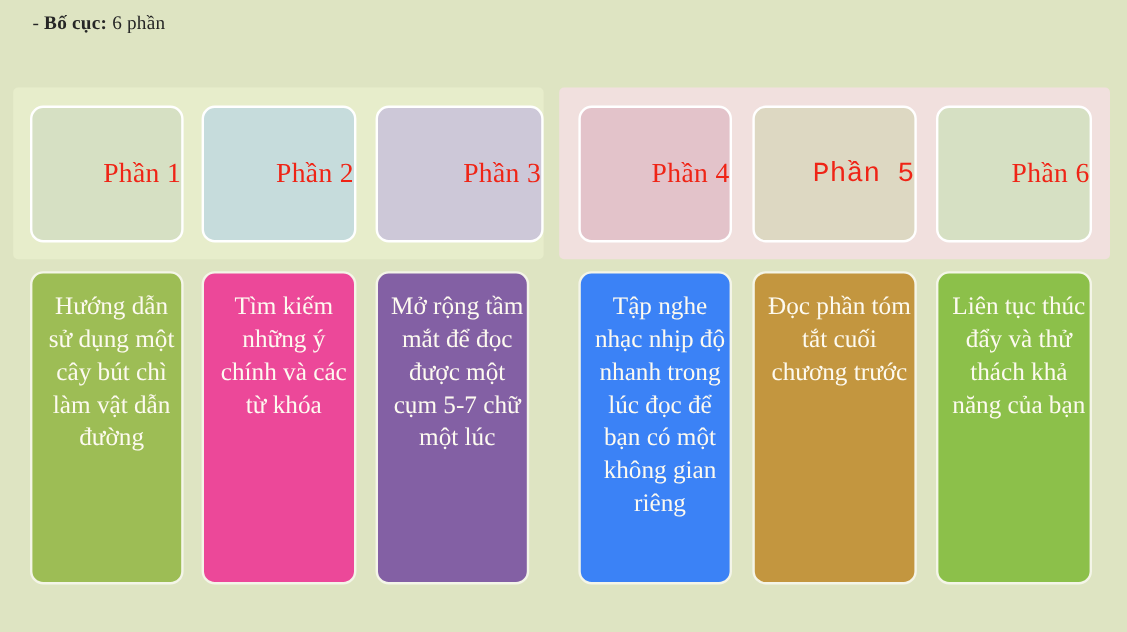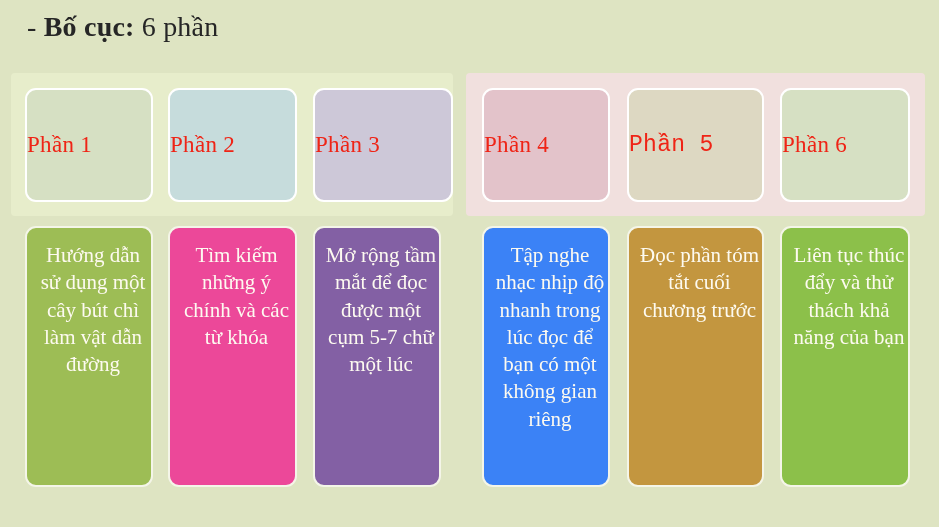--- a/index.html
+++ b/index.html
@@ -13,21 +13,21 @@
     font-family: "Liberation Serif", "DejaVu Serif", serif;
     overflow: hidden;
     position: relative;
   }
 
   
   .title {
     position: absolute;
     left: 27px;
     top: 11px;
-    font-size: 28px;
+    font-size: 16px;
     color: #262626;
     white-space: nowrap;
     letter-spacing: .2px;
   }
   .title .dash { font-weight: normal; }
   .title .bold { font-weight: bold; }
   .title .rest { font-weight: normal; }
 
   
   .panel {
@@ -50,21 +50,21 @@
   
   .top-card {
     position: absolute;
     top: 88px;
     height: 114px;
     border: 2px solid #ffffff;
     border-radius: 11px;
     box-sizing: border-box;
     display: flex;
     align-items: center;
-    justify-content: flex-start;
+    justify-content: flex-end;
   }
   .top-card .cap {
     color: #ef2416;
     font-size: 23px;
     font-weight: normal;
     white-space: nowrap;
     letter-spacing: .3px;
   }
 
   .tc1 { left: 25px;  width: 128px; background: #d6e0c3; }

